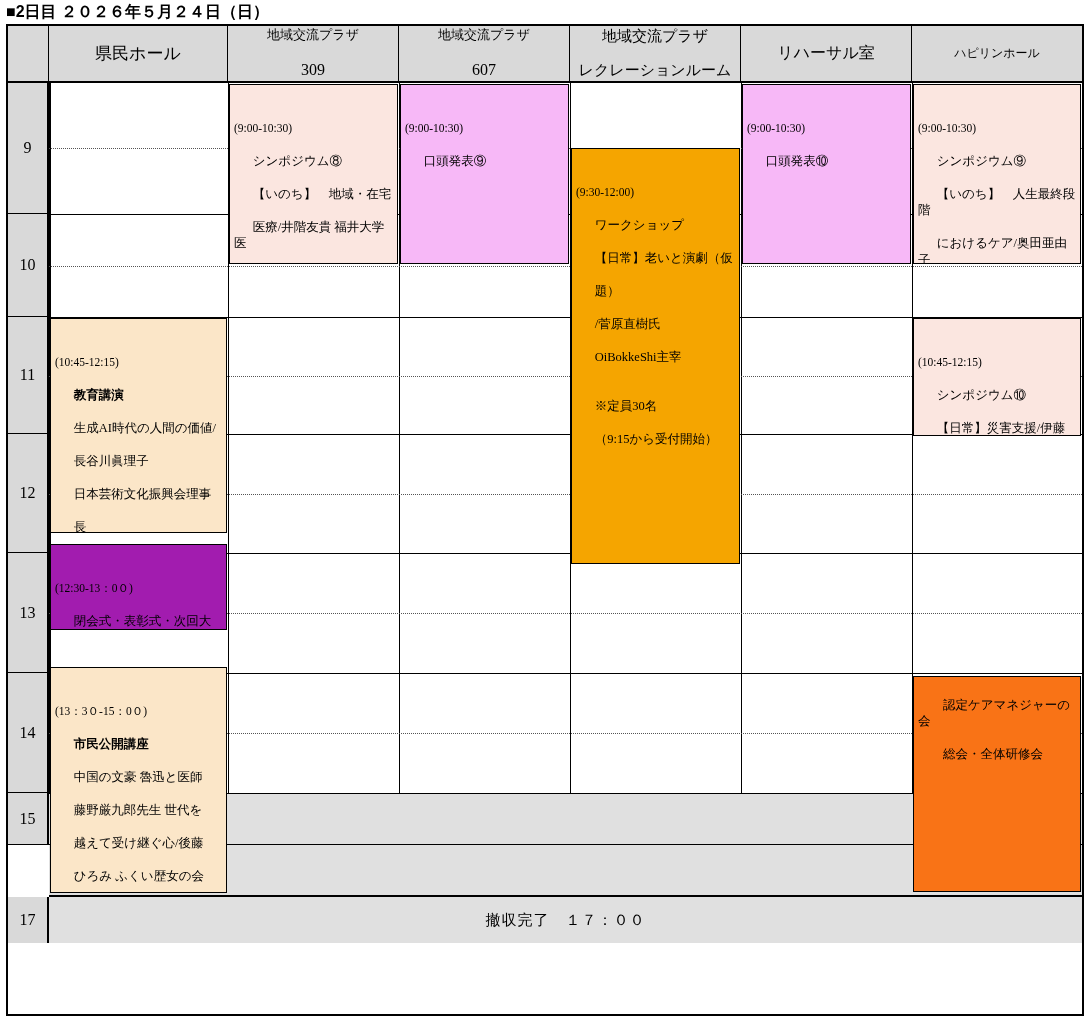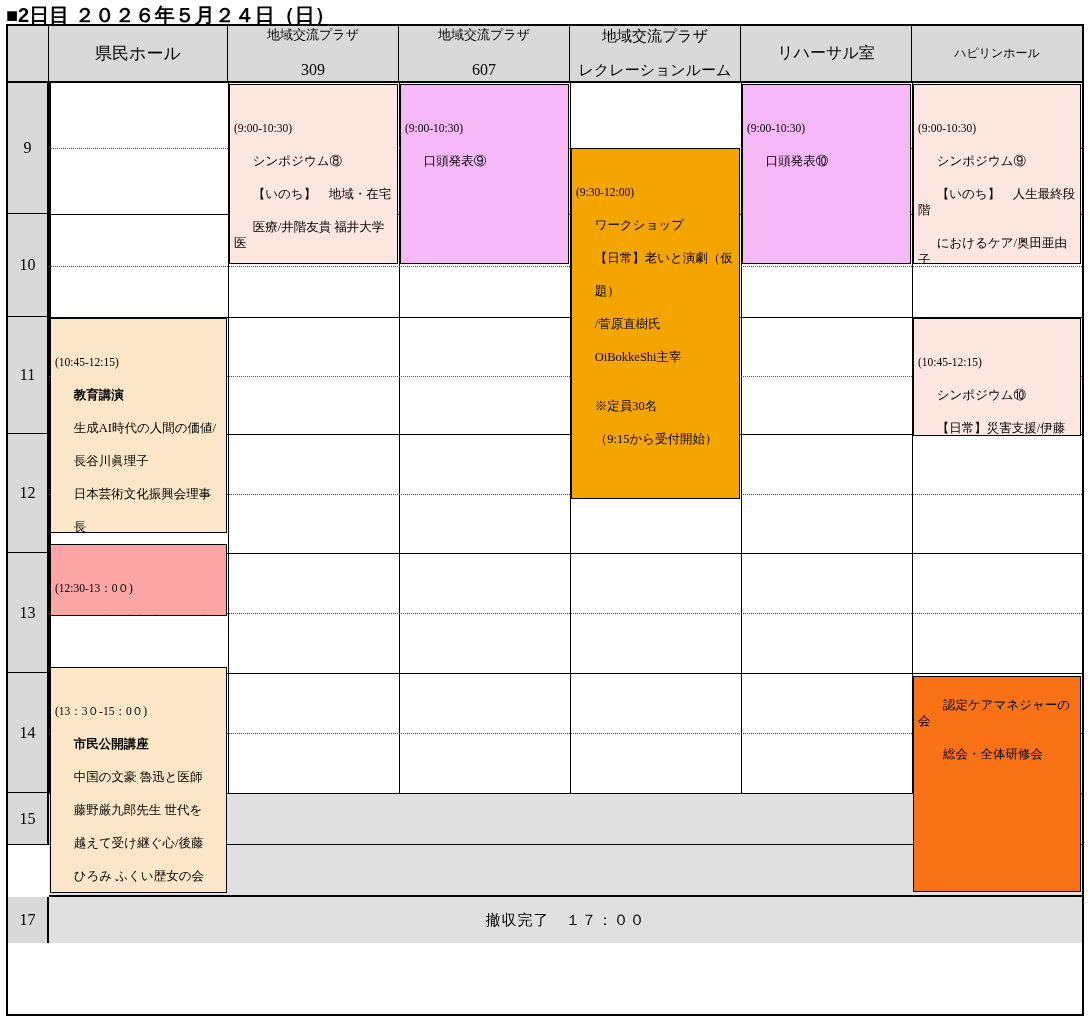--- a/index.html
+++ b/index.html
@@ -7,21 +7,21 @@
     width:1090px;height:1023px;
     background:#ffffff;
     font-family:"Liberation Serif", serif;
     color:#000;
     -webkit-font-smoothing:antialiased;
   }
   #root{position:relative;width:1090px;height:1023px;}
 
   .page-title{
     position:absolute;left:6px;top:2px;
-    font-size:20px;font-weight:bold;
+    font-size:16px;font-weight:bold;
     font-family:"Liberation Sans", sans-serif;
     letter-spacing:0px;
     white-space:nowrap;
   }
 
   .grid{
     position:absolute;left:6px;top:24px;
     width:1078px;height:992px;
     border:2px solid #000;
     box-sizing:border-box;
@@ -175,21 +175,21 @@
 
     <div class="block" style="left:42px;top:292px;width:177px;height:215px;background:#fbe6c8;">
       <span class="t">(10:45-12:15)</span>
       <span class="b">教育講演</span><br>
       <span>生成AI時代の人間の価値/</span><br>
       <span>長谷川眞理子</span><br>
       <span>日本芸術文化振興会理事</span><br>
       <span>長</span>
     </div>
 
-    <div class="block" style="left:42px;top:518px;width:177px;height:72px;background:#fca5a5;">
+    <div class="block" style="left:42px;top:518px;width:177px;height:86px;background:#a21caf;">
       <span class="t">(12:30-13：0０)</span>
       <span>閉会式・表彰式・次回大</span><br>
       
     </div>
 
     <div class="block" style="left:42px;top:641px;width:177px;height:226px;background:#fbe6c8;">
       <span class="t">(13：3０-15：0０)</span>
       <span class="b">市民公開講座</span><br>
       <span>中国の文豪 魯迅と医師</span><br>
       <span>藤野厳九郎先生 世代を</span><br>
@@ -205,21 +205,21 @@
       <span>医療/井階友貴 福井大学医</span><br>
       <br>
       
     </div>
 
     <div class="block" style="left:392px;top:58px;width:169px;height:180px;background:#f7b8f7;">
       <span class="t">(9:00-10:30)</span>
       <span>口頭発表⑨</span>
     </div>
 
-    <div class="block" style="left:563px;top:122px;width:169px;height:351px;background:#f5a500;">
+    <div class="block" style="left:563px;top:122px;width:169px;height:416px;background:#f5a500;">
       <span class="t">(9:30-12:00)</span>
       <span>ワークショップ</span><br>
       <span>【日常】老いと演劇（仮</span><br>
       <span>題）</span><br>
       <span>/菅原直樹氏</span><br>
       <span>OiBokkeShi主宰</span><br><br>
       <span>※定員30名</span><br>
       <span>（9:15から受付開始）</span>
     </div>
 

